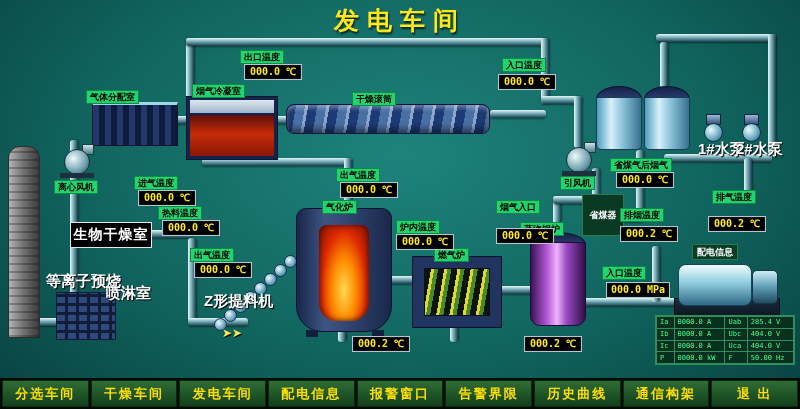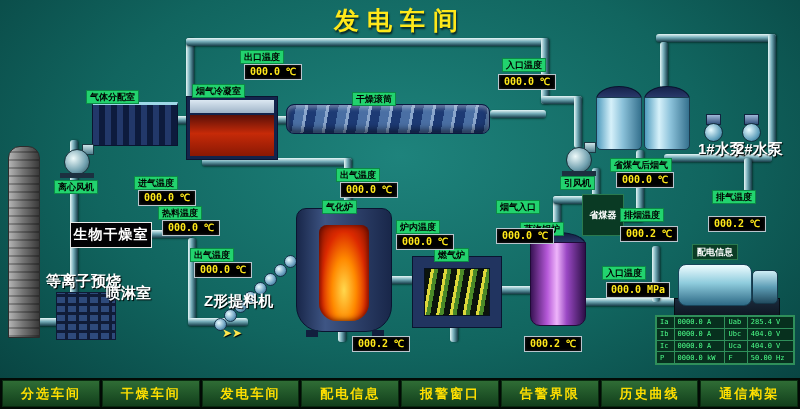--- a/index.html
+++ b/index.html
@@ -281,15 +281,16 @@
 
   <div class="menubar">
     <div class="mbtn">分选车间</div>
     <div class="mbtn">干燥车间</div>
     <div class="mbtn">发电车间</div>
     <div class="mbtn">配电信息</div>
     <div class="mbtn">报警窗口</div>
     <div class="mbtn">告警界限</div>
     <div class="mbtn">历史曲线</div>
     <div class="mbtn">通信构架</div>
+    <div class="mbtn">退 出</div>
   </div>
 
 </div>
 
 </body></html>

